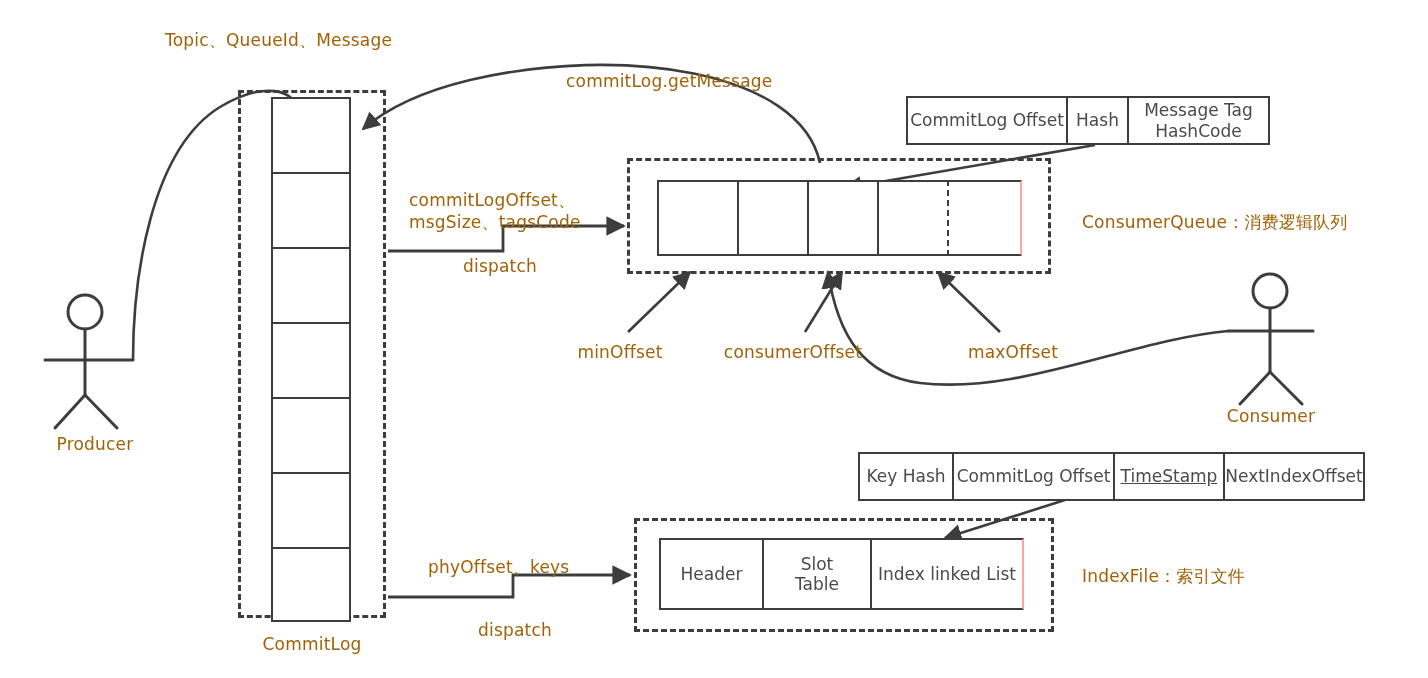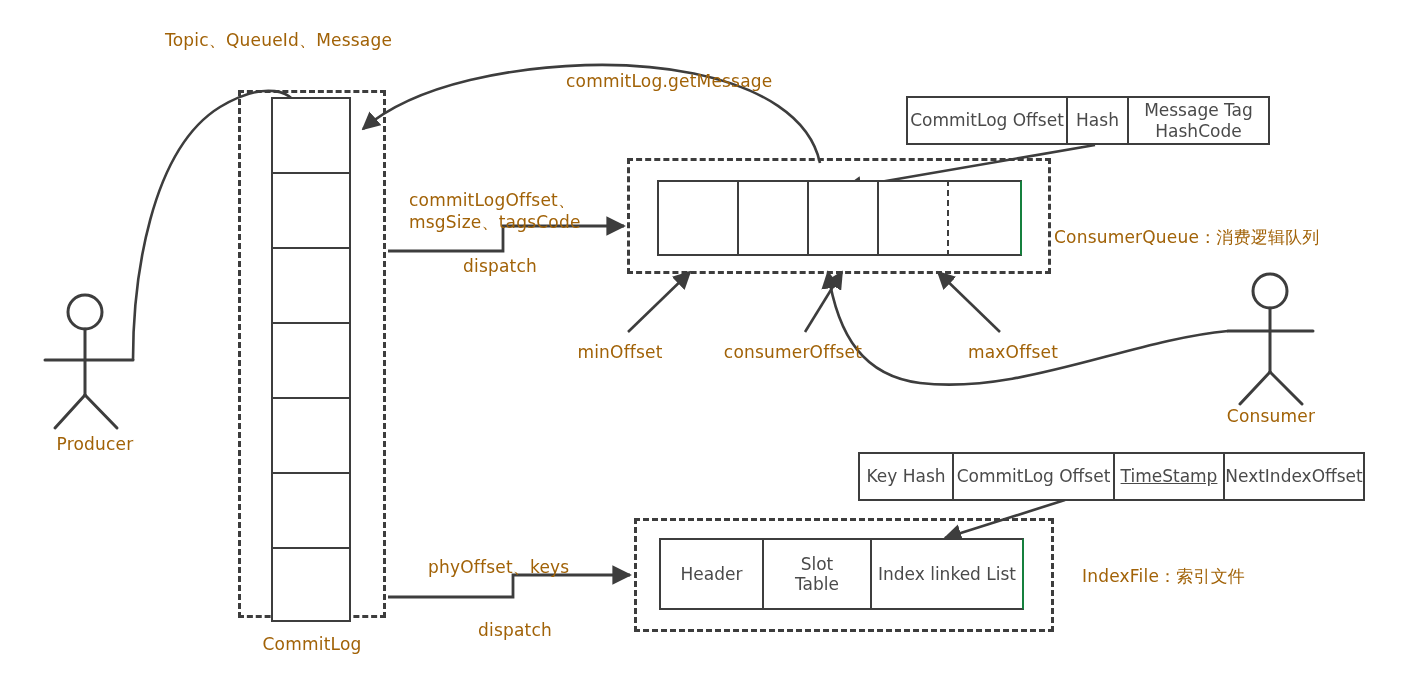--- a/index.html
+++ b/index.html
@@ -74,21 +74,21 @@
     border-right: none;
     background: #ffffff;
     display: flex;
     align-items: center;
     justify-content: center;
     text-align: center;
     font-size: 17px;
     color: #4a4a4a;
     line-height: 1.2;
   }
-  .hcell.last { border-right: 2px solid #15803d; }
+  .hcell.last { border-right: 2px solid #fca5a5; }
   .hcell.dashed-left { border-left: 2px dashed #3d3d3d; }
 </style>
 </head>
 <body>
 
 <div id="canvas">
 
   <svg id="vector-layer" viewBox="0 0 1428 678" xmlns="http://www.w3.org/2000/svg">
     <defs>
       <marker id="arrowhead" viewBox="0 0 10 10" refX="9" refY="5" markerWidth="7" markerHeight="7" orient="auto-start-reverse">
@@ -153,21 +153,21 @@
   <div class="dashbox" style="left:627px; top:158px; width:424px; height:116px;"></div>
 
   <div>
     <div class="hcell" style="left:657px; top:180px; width:80px; height:76px;"></div>
     <div class="hcell" style="left:737px; top:180px; width:70px; height:76px;"></div>
     <div class="hcell" style="left:807px; top:180px; width:70px; height:76px;"></div>
     <div class="hcell" style="left:877px; top:180px; width:70px; height:76px;"></div>
     <div class="hcell last dashed-left" style="left:947px; top:180px; width:75px; height:76px;"></div>
   </div>
 
-  <div class="lbl" style="left:1054px; top:212px;margin-top:15px;">ConsumerQueue：消费逻辑队列</div>
+  <div class="lbl" style="left:1082px; top:212px;">ConsumerQueue：消费逻辑队列</div>
 
   <div>
     <div class="cellbox" style="left:906px; top:96px; width:160px; height:49px; border-right:none;">
       <span>CommitLog Offset</span>
     </div>
     <div class="cellbox" style="left:1066px; top:96px; width:61px; height:49px; border-right:none;">
       <span>Hash</span>
     </div>
     <div class="cellbox" style="left:1127px; top:96px; width:143px; height:49px; white-space:pre-line;">
       <span style="white-space:pre-line;">Message Tag

